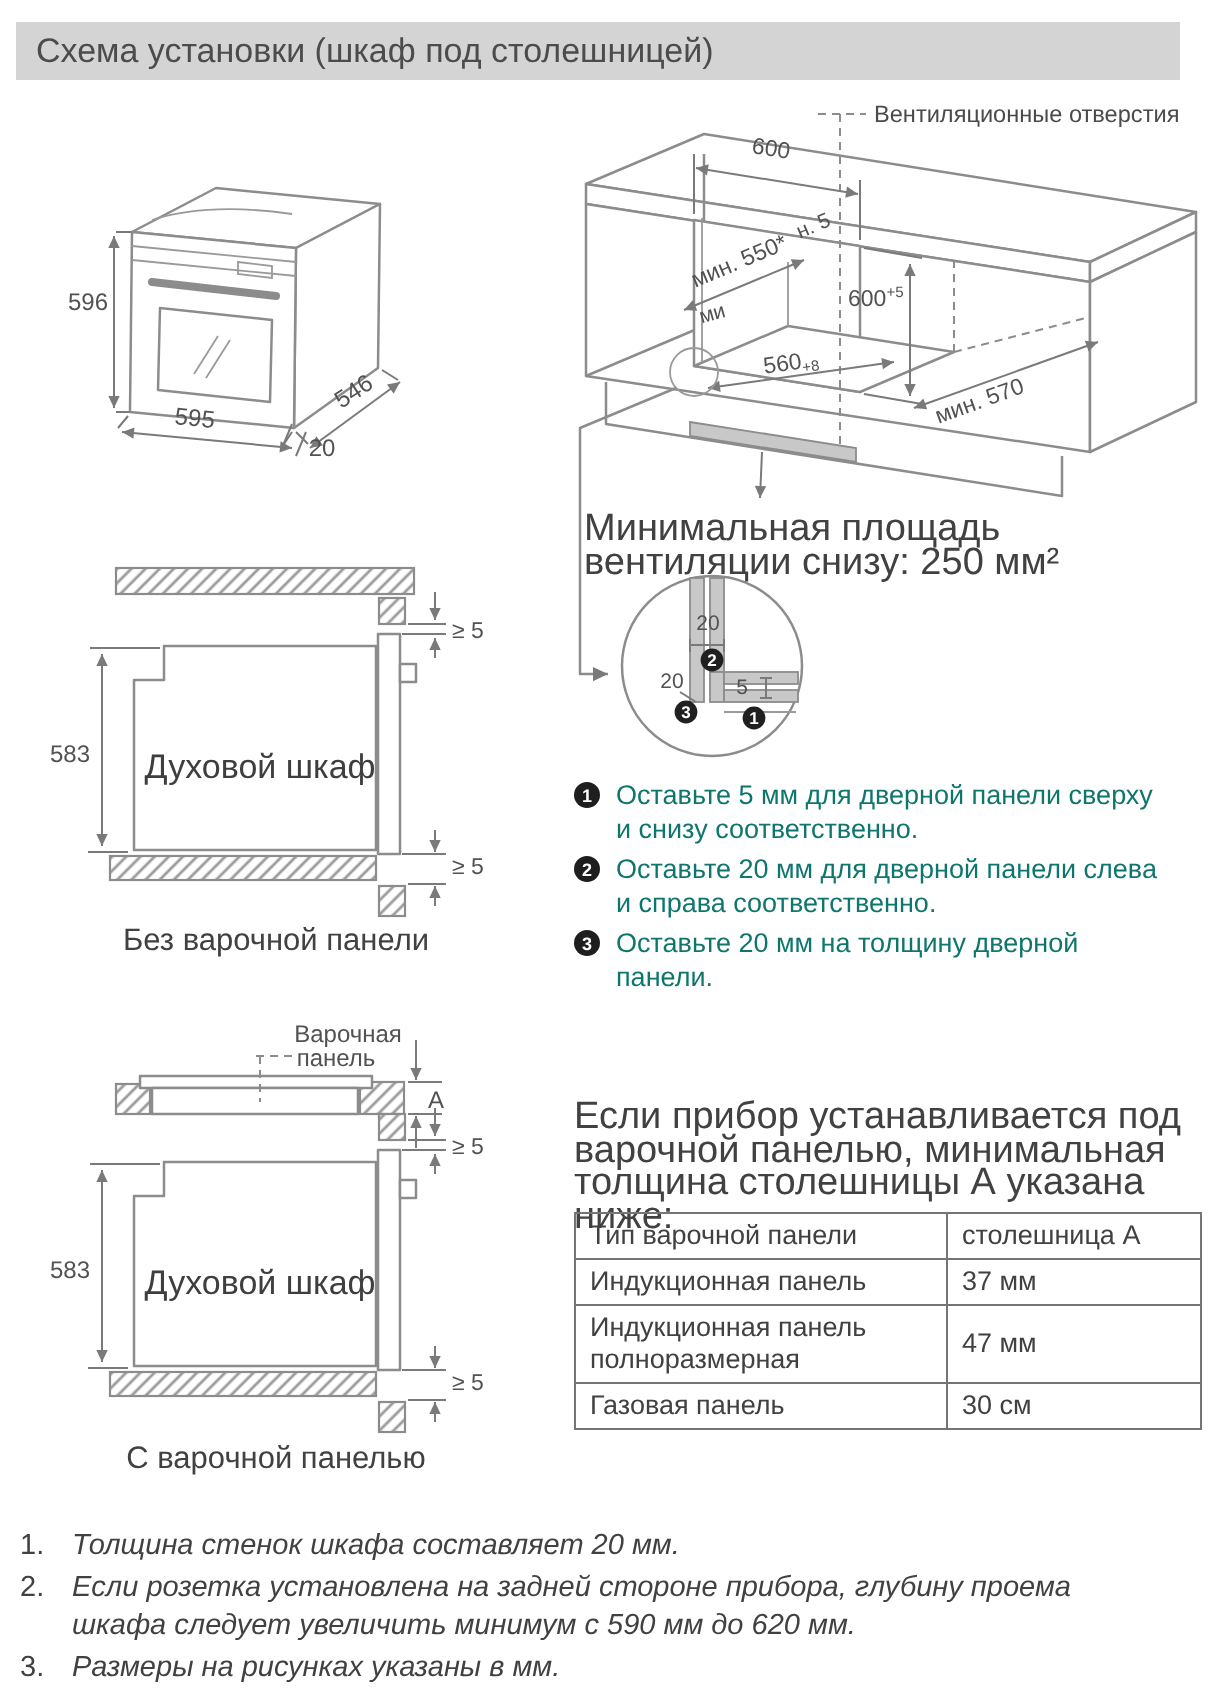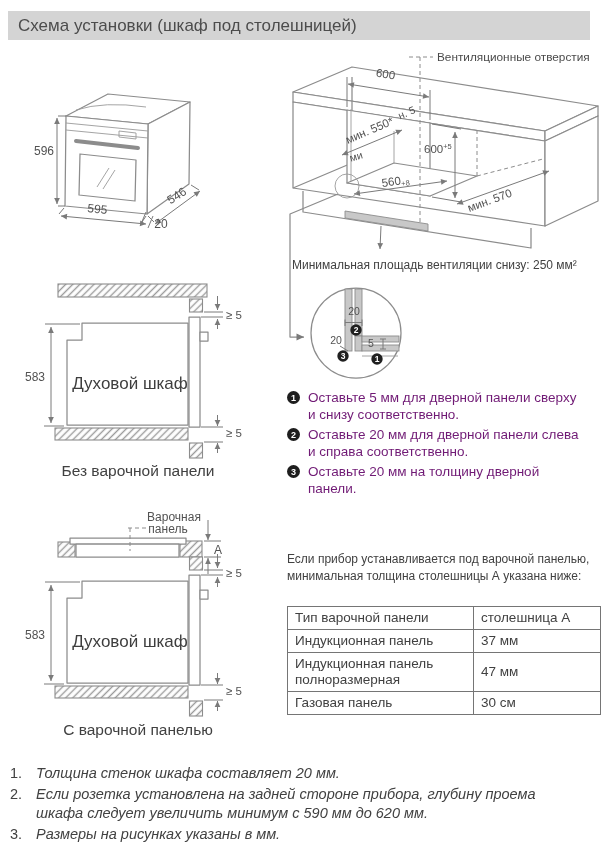--- a/index.html
+++ b/index.html
@@ -13,32 +13,32 @@
   .tv{font-size:11.8px;fill:#4a4a4a}
   .toven{font-size:17px;fill:#3e3e3e}
   .badge-t{font-size:8.5px;fill:#ffffff;font-weight:bold}
   .ln{stroke:#8c8c8c;stroke-width:1.25;fill:none;stroke-linejoin:round}
   .lnw{stroke:#8c8c8c;stroke-width:1.25;fill:#ffffff;stroke-linejoin:round}
   .lnt{stroke:#9a9a9a;stroke-width:0.9;fill:none}
   .dsh{stroke:#8c8c8c;stroke-width:1;fill:none;stroke-dasharray:4 3}
   .dim{stroke:#7a7a7a;stroke-width:1;fill:none}
   .gry{fill:#c8c8c8;stroke:#8c8c8c;stroke-width:0.9}
   .hat{fill:url(#hatch);stroke:#8c8c8c;stroke-width:1.1}
-  .txt{position:absolute;font-size:12px;line-height:16.5px;color:#414141;}
+  .txt{position:absolute;font-size:19px;line-height:16.5px;color:#414141;}
   .vent-note{left:292px;top:257px;width:302px;}
   .hob-intro{left:287px;top:551px;width:317px;}
   .caption{position:absolute;width:200px;text-align:center;font-size:15.5px;color:#414141;}
   .cap1{left:38px;top:462px;}
   .cap2{left:38px;top:721px;}
   .callouts{position:absolute;left:287px;top:389px;width:316px;}
   .co-item{display:flex;margin-bottom:3px;}
   .co-badge{flex:0 0 13px;width:13px;height:13px;border-radius:50%;background:#1e1e1e;color:#fff;
         font-size:9px;font-weight:bold;display:flex;align-items:center;justify-content:center;
         margin-top:2px;margin-right:8px;}
-  .co-text{font-size:13.5px;line-height:17px;color:#701a75;width:275px;}
+  .co-text{font-size:13.5px;line-height:17px;color:#0f766e;width:275px;}
   table.hob-table{position:absolute;left:287px;top:606px;width:314px;border-collapse:collapse;}
   table.hob-table td{border:1.5px solid #757575;font-size:13.5px;color:#414141;
         padding:3px 7px;line-height:16px;}
   table.hob-table td.c2{width:112px;text-align:left;}
   .notes{position:absolute;left:10px;top:764px;width:588px;}
   .note{display:flex;margin-bottom:1px;}
   .n-num{flex:0 0 26px;font-size:14.5px;line-height:19.5px;color:#414141;}
   .n-text{font-size:14.5px;line-height:19.5px;color:#414141;width:520px;font-style:italic;}
 </style>
 </head>

